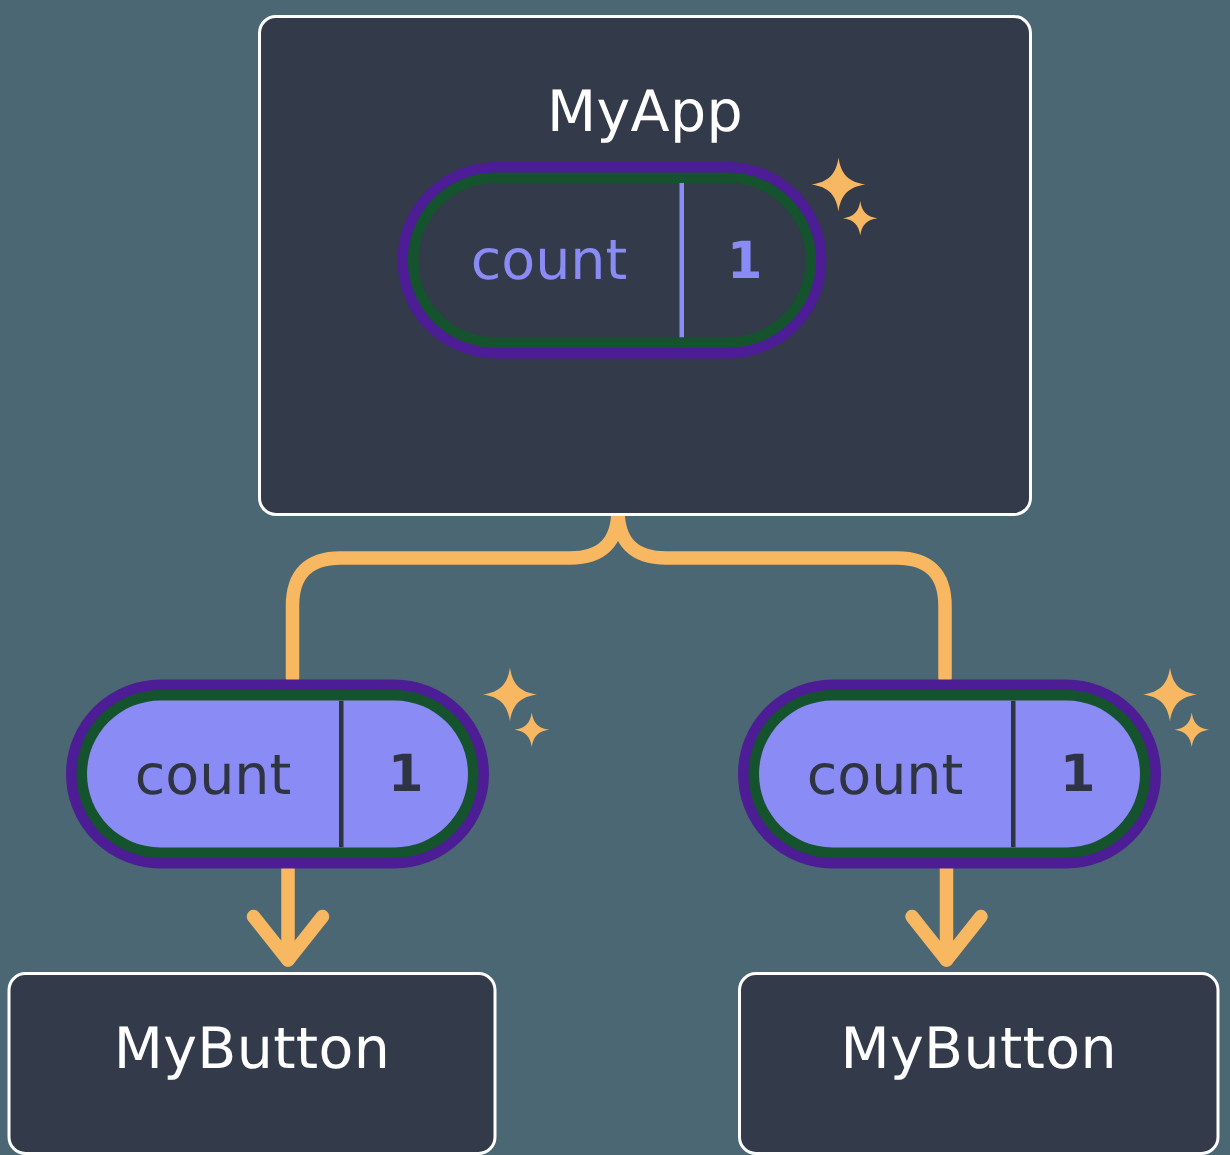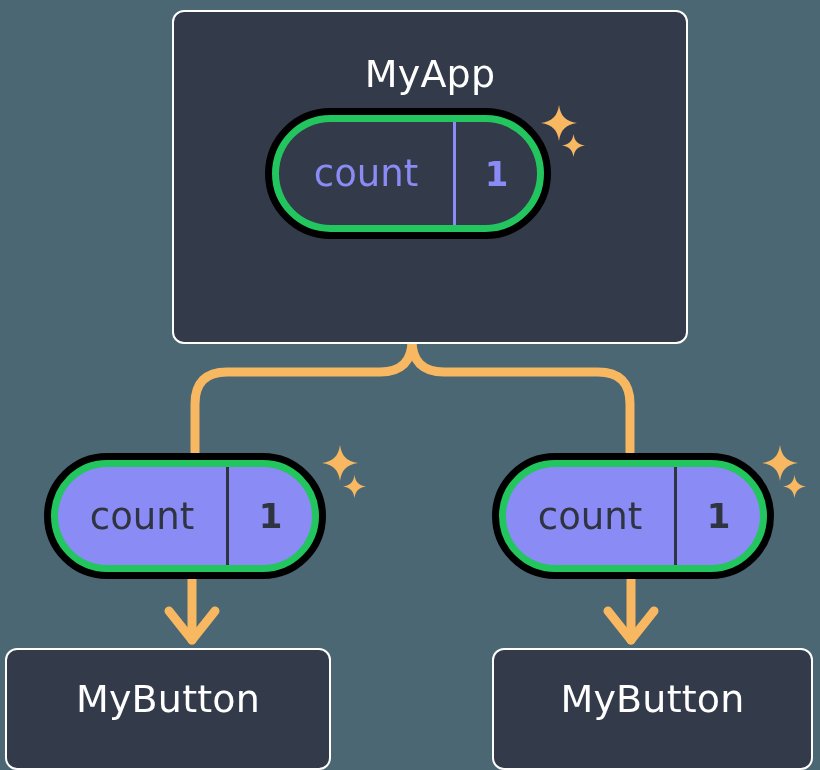--- a/index.html
+++ b/index.html
@@ -85,22 +85,22 @@
   #title-mybutton-right {
     top: 27px;
     font-size: 38px;
   }
 
   
   .pill {
     position: absolute;
     box-sizing: border-box;
     border-radius: 999px;
-    border: 7px solid #000000;
-    background: #22c55e;
+    border: 7px solid #4c1d95;
+    background: #14532d;
     padding: 7px;
     display: flex;
     align-items: stretch;
   }
   .pill-inner {
     flex: 1 1 auto;
     display: flex;
     align-items: stretch;
     border-radius: 999px;
     overflow: hidden;

